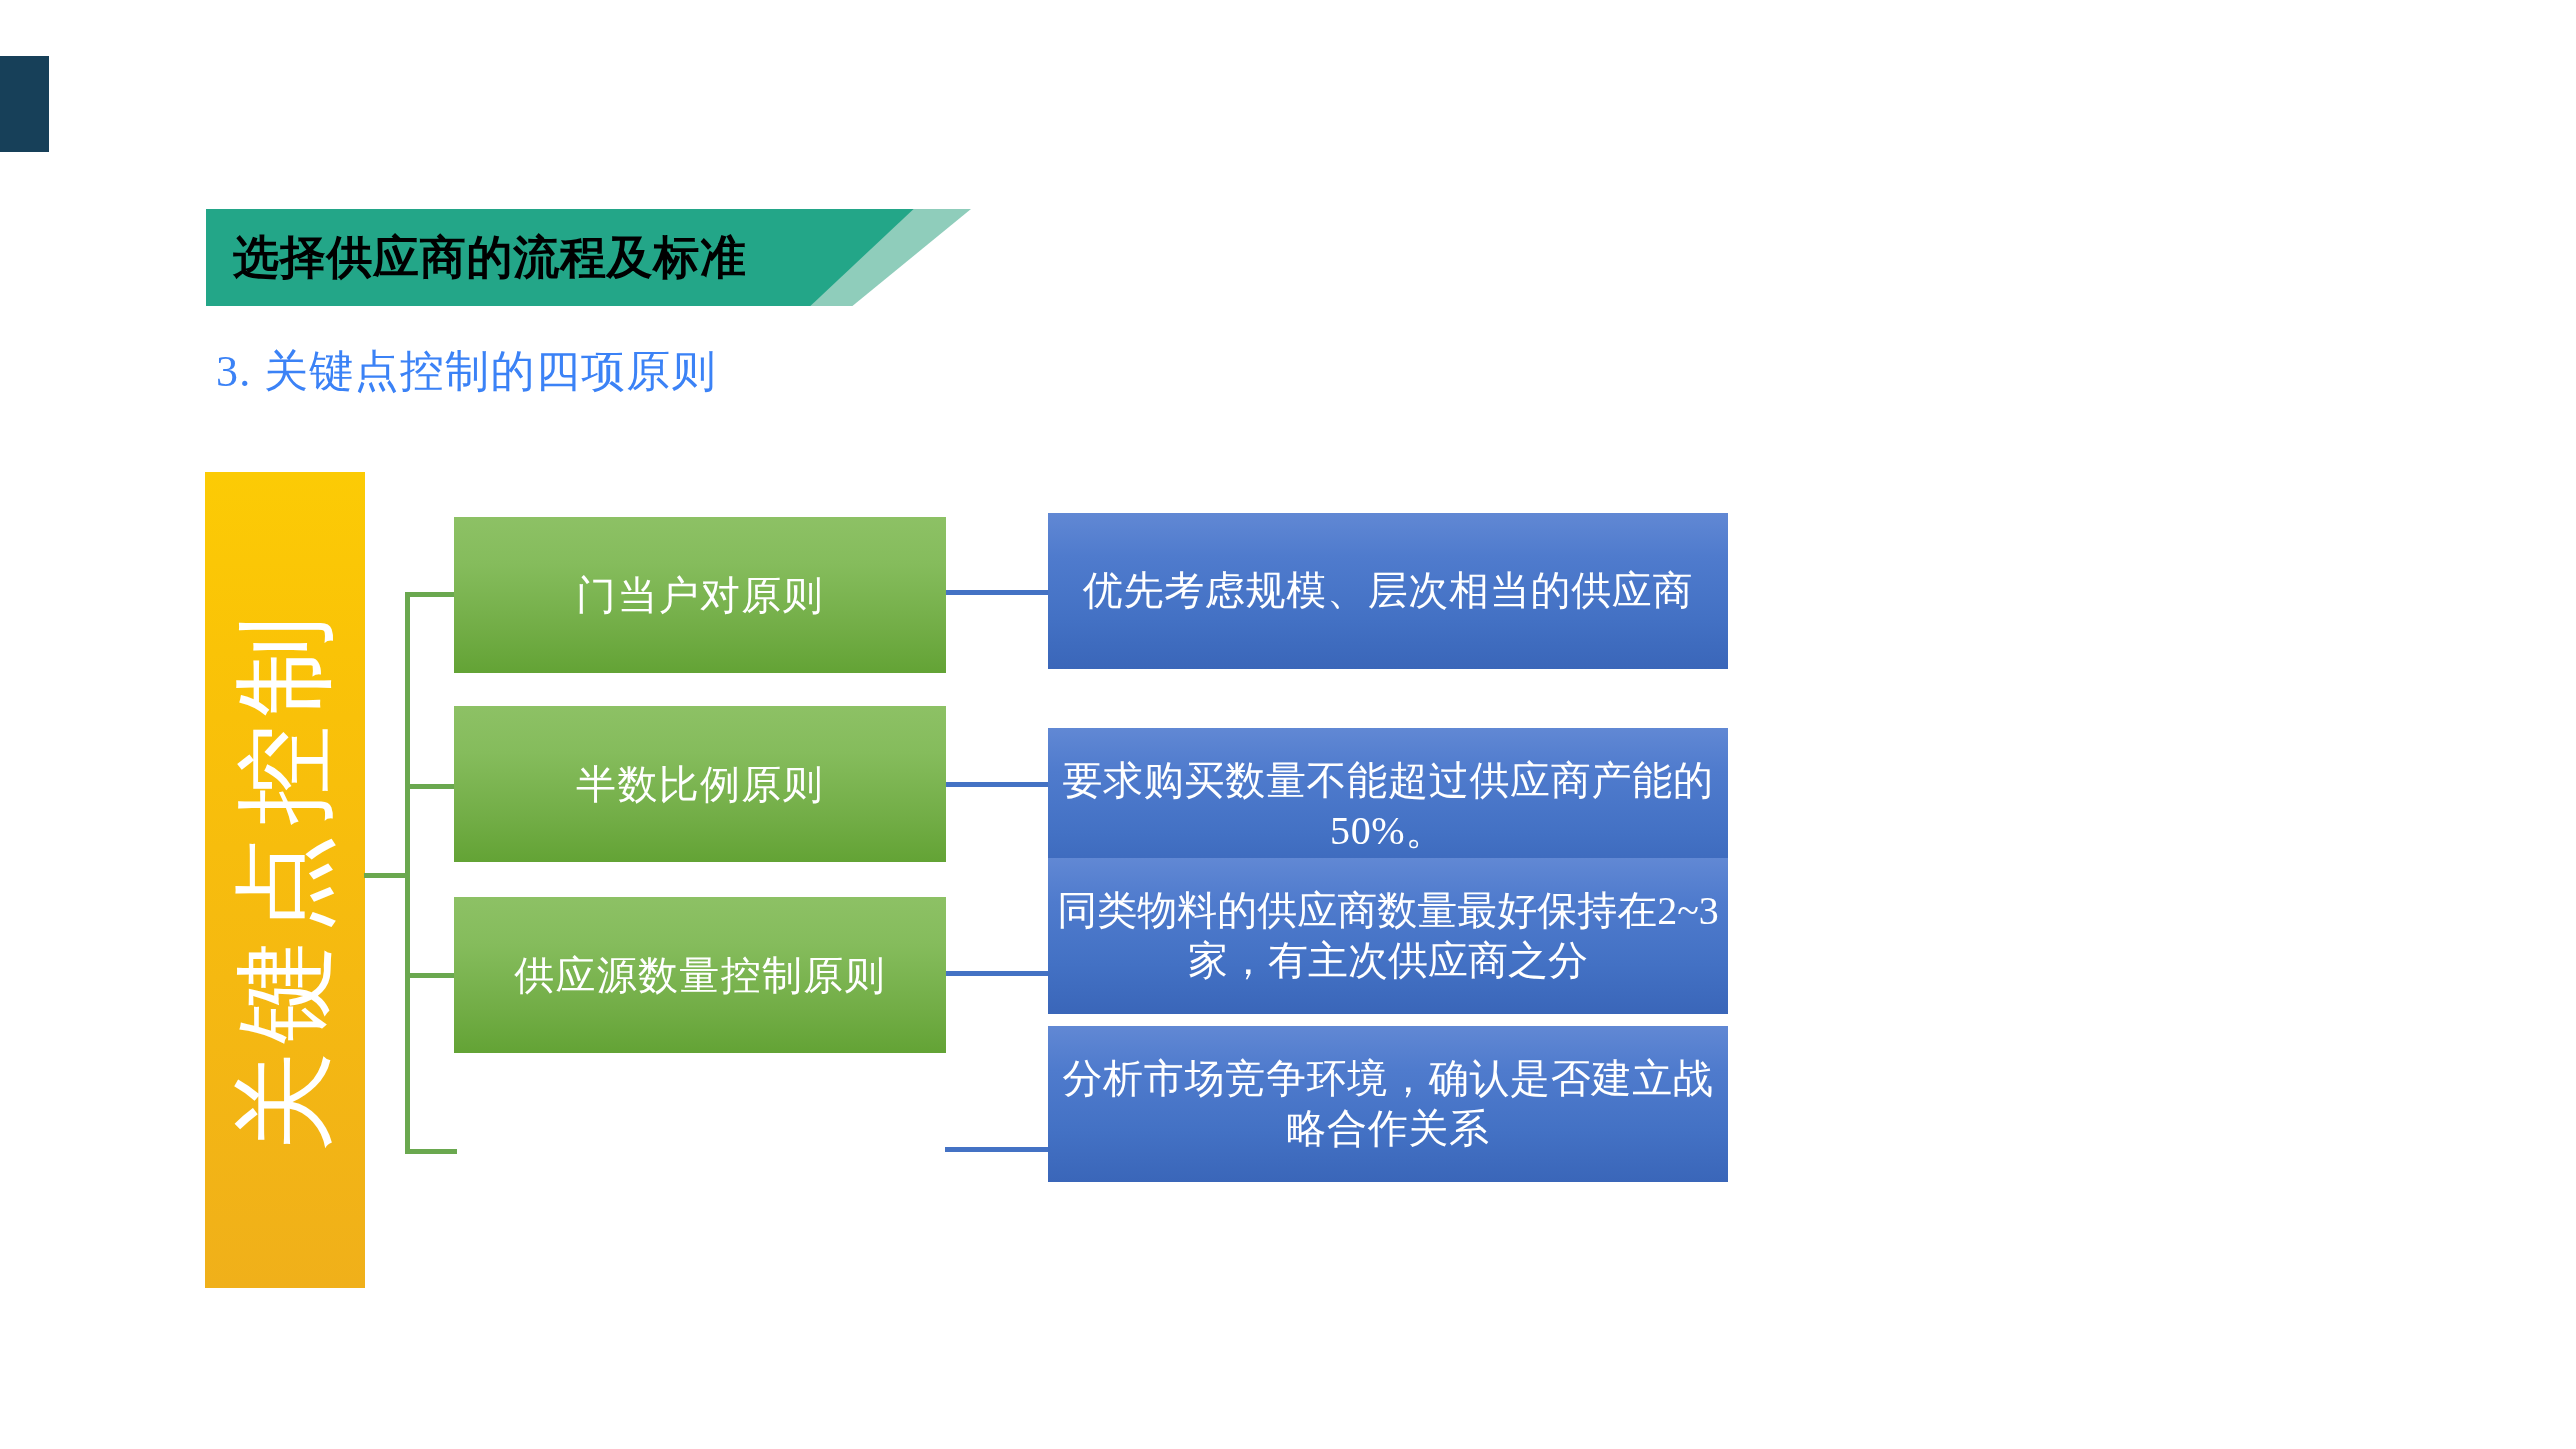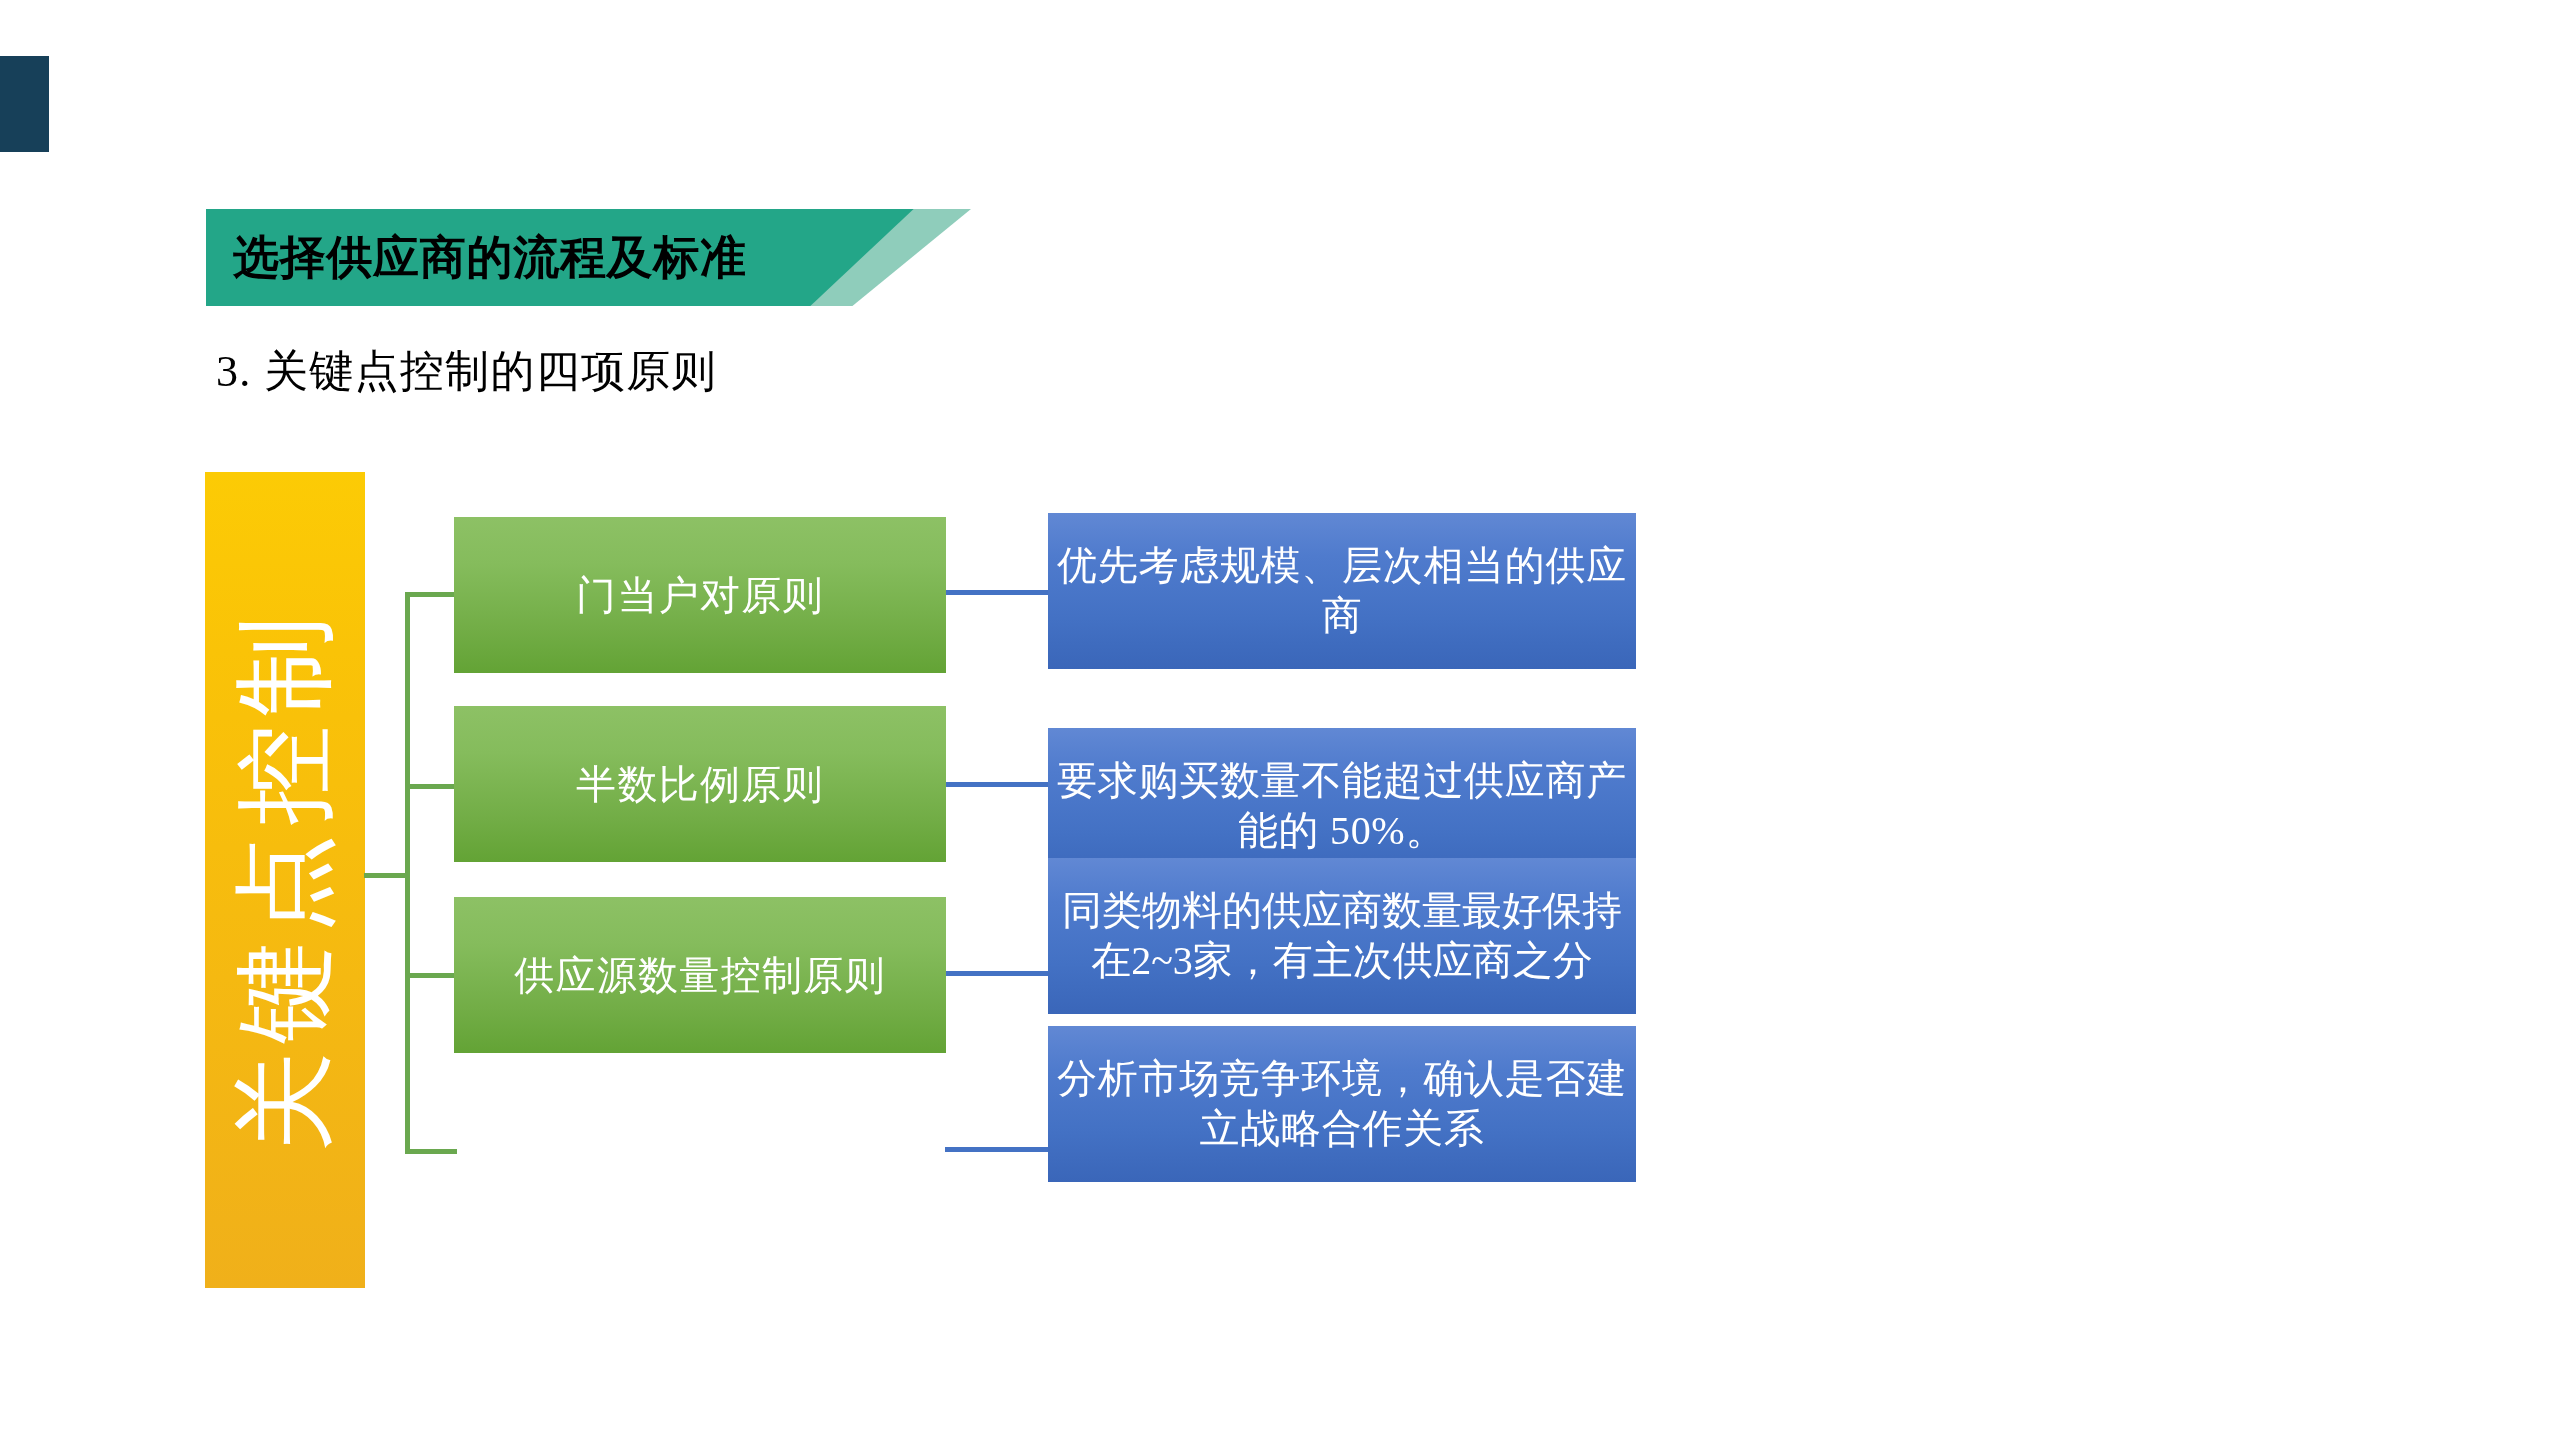--- a/index.html
+++ b/index.html
@@ -72,21 +72,21 @@
     color: #000000;
     letter-spacing: 0.7px;
     white-space: nowrap;
   }
 
   
   #sub-heading {
     position: absolute;
     left: 216px; top: 342px;
     font-size: 44px;
-    color: #000000;
+    color: #3b82f6;
     letter-spacing: 1.3px;
     white-space: nowrap;
   }
 
   
   #diagram {
     position: absolute;
     left: 0; top: 0;
     width: 2576px; height: 1449px;
   }
@@ -140,21 +140,21 @@
     font-size: 40px;
     letter-spacing: 1.3px;
     box-sizing: border-box;
     padding: 0 10.7px;
   }
 
   
   .node-blue {
     position: absolute;
     left: 1048px;
-    width: 588px;
+    width: 680px;
     height: 156px;
     background: linear-gradient(180deg, #6188d4 0%, #4f7bcd 28%, #4371c4 68%, #3a66b9 100%);
     display: flex;
     align-items: center;
     justify-content: center;
     text-align: center;
     color: #ffffff;
     font-size: 40px;
     letter-spacing: 0.7px;
     line-height: 1.25;

